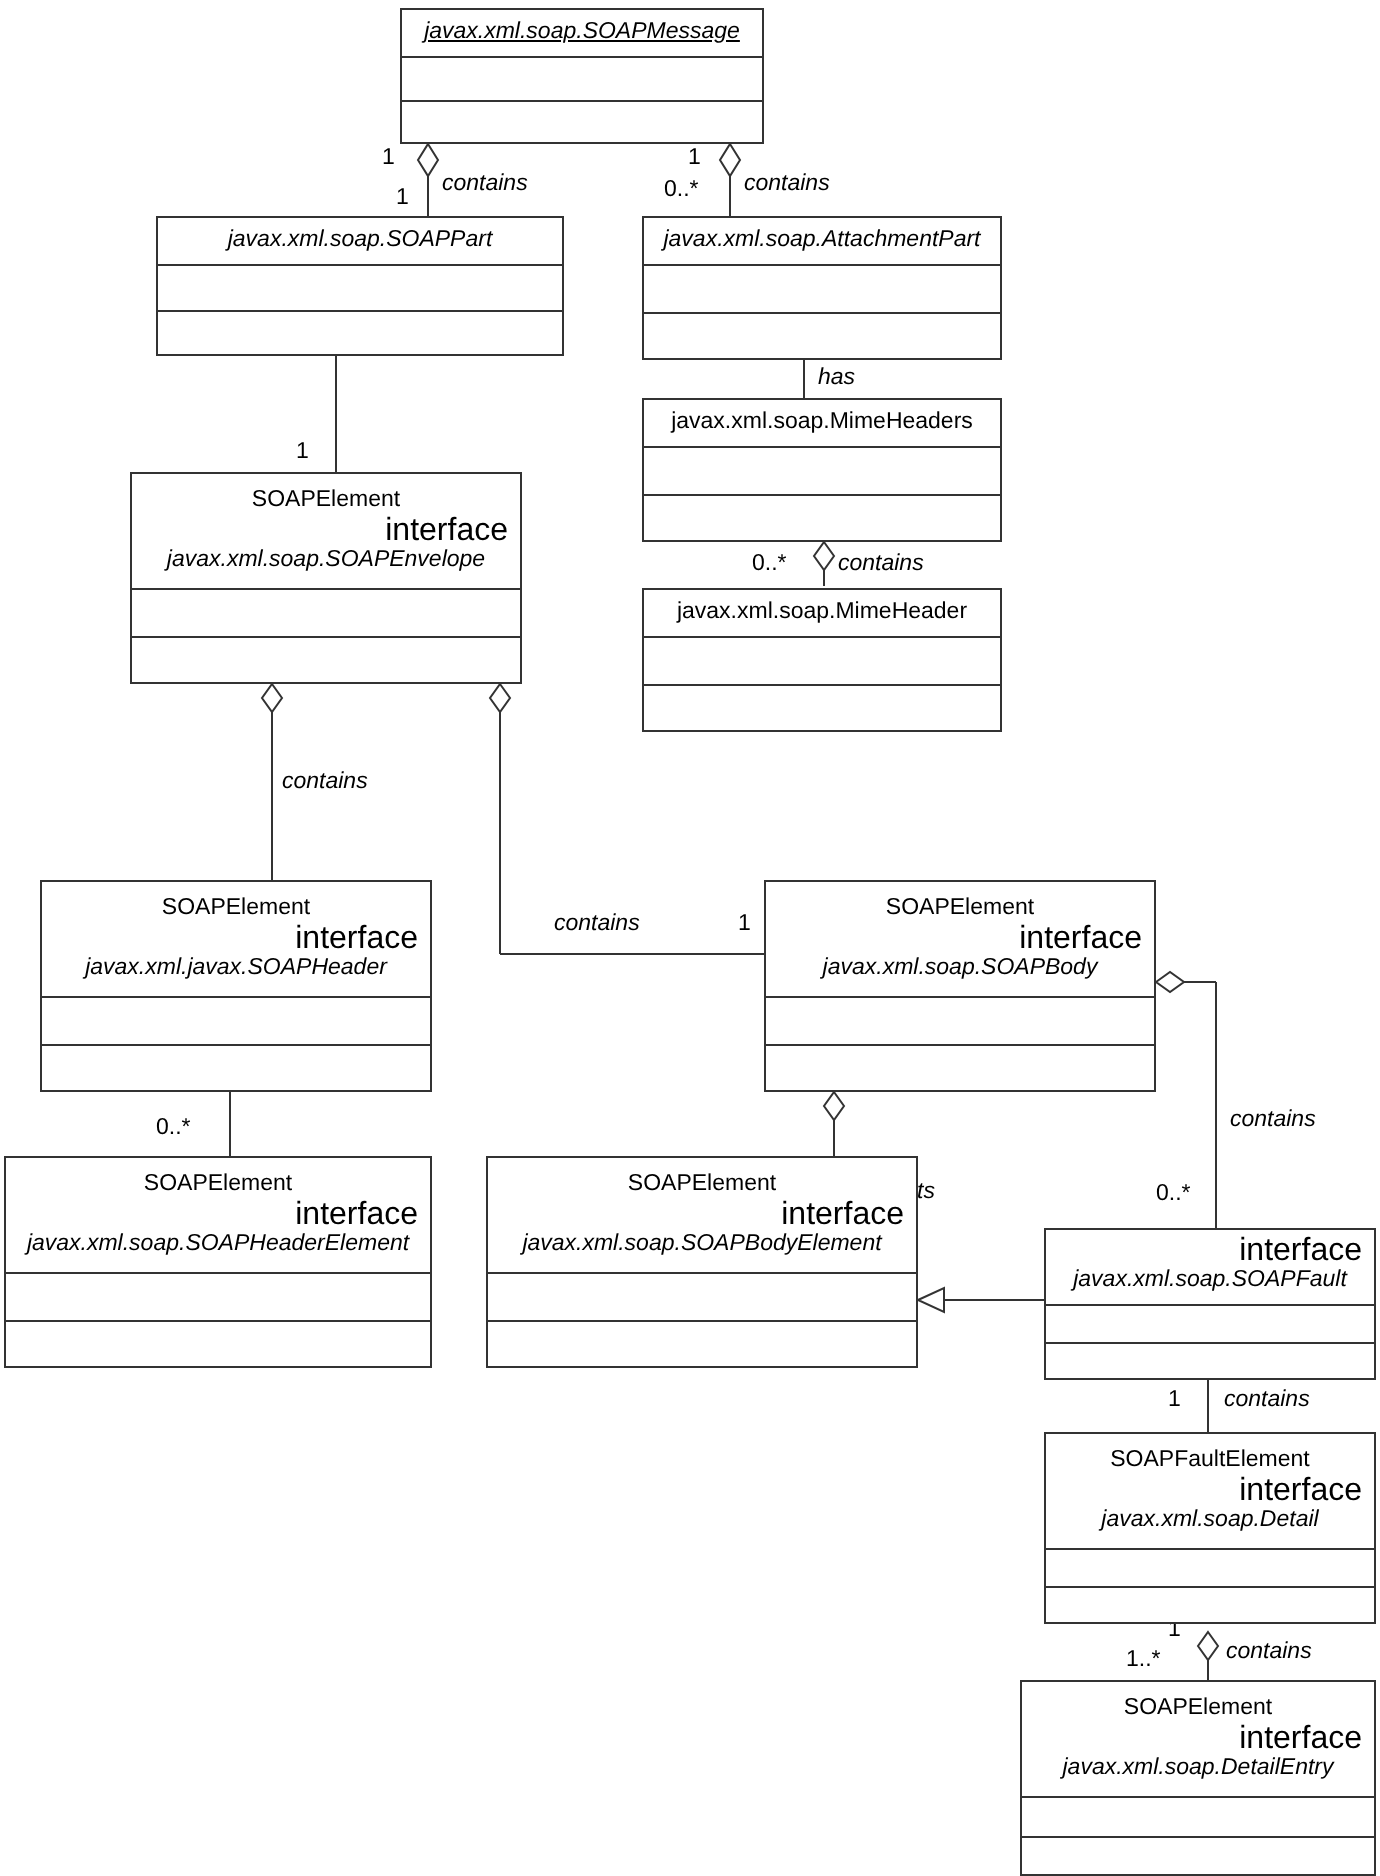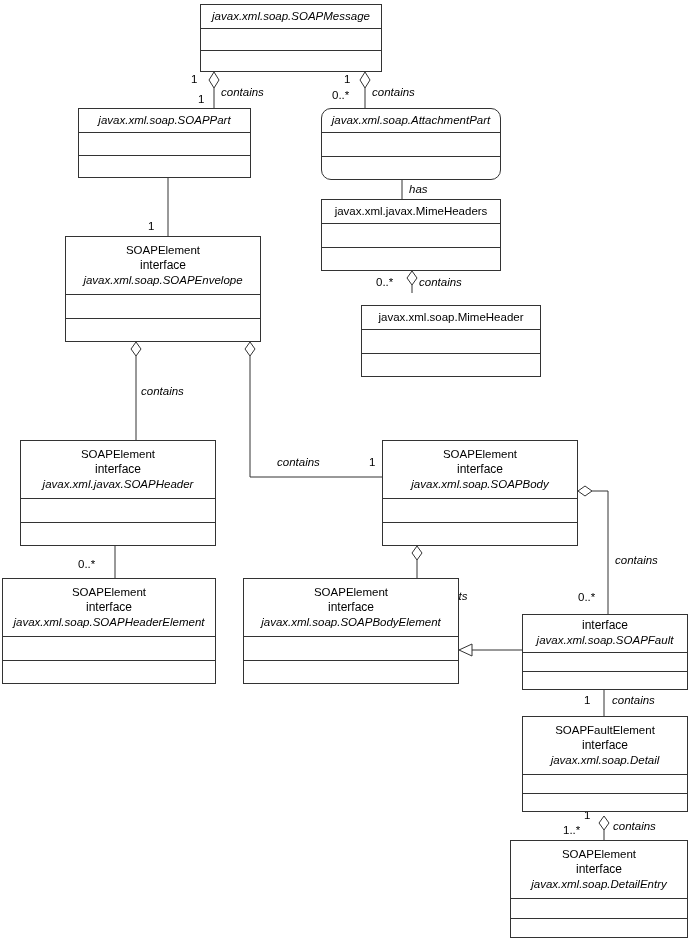--- a/index.html
+++ b/index.html
@@ -55,22 +55,22 @@
     font-style: italic;
     text-align: center;
     color: #000000;
     line-height: 15px;
     white-space: nowrap;
   }
   .line-class.plain {
     font-style: normal;
   }
   .line-stereo {
-    font-size: 12px;
-    text-align: center;
+    font-size: 16px;
+    text-align: right;
     color: #000000;
     line-height: 15px;
     white-space: nowrap;
   }
   .line-super {
     font-size: 11.5px;
     text-align: center;
     color: #000000;
     line-height: 15px;
     white-space: nowrap;
@@ -193,52 +193,52 @@
   <div class="mult-label" style="left:578px; top:591px;">0..*</div>
 
   <div class="edge-label" style="left:612px; top:694px;">contains</div>
   <div class="mult-label" style="left:584px; top:694px;">1</div>
 
   <div class="edge-label" style="left:613px; top:820px;">contains</div>
   <div class="mult-label" style="left:584px; top:809px;">1</div>
   <div class="mult-label" style="left:563px; top:824px;">1..*</div>
 
   <div class="uml-box" style="left:200px; top:4px; width:182px; height:68px;">
-    <div class="uml-title" style="height:24px;">
+    <div class="uml-title" style="height:24px;text-decoration:underline;">
       <div class="line-class">javax.xml.soap.SOAPMessage</div>
     </div>
     <div class="compartment divider"></div>
     <div class="compartment"></div>
   </div>
 
-  <div class="uml-box" style="left:78px; top:108px; width:173px; height:70px;">
+  <div class="uml-box" style="left:78px; top:108px; width:204px; height:70px;">
     <div class="uml-title" style="height:24px;">
       <div class="line-class">javax.xml.soap.SOAPPart</div>
     </div>
     <div class="compartment divider"></div>
     <div class="compartment"></div>
   </div>
 
-  <div class="uml-box" style="left:321px; top:108px; width:180px; height:72px;border-radius:10px;">
+  <div class="uml-box" style="left:321px; top:108px; width:180px; height:72px;">
     <div class="uml-title" style="height:24px;">
       <div class="line-class">javax.xml.soap.AttachmentPart</div>
     </div>
     <div class="compartment divider"></div>
     <div class="compartment"></div>
   </div>
 
   <div class="uml-box" style="left:321px; top:199px; width:180px; height:72px;">
     <div class="uml-title" style="height:24px;">
-      <div class="line-class plain">javax.xml.javax.MimeHeaders</div>
-    </div>
-    <div class="compartment divider"></div>
-    <div class="compartment"></div>
-  </div>
-
-  <div class="uml-box" style="left:321px; top:305px; width:180px; height:72px;margin-left:40px;">
+      <div class="line-class plain">javax.xml.soap.MimeHeaders</div>
+    </div>
+    <div class="compartment divider"></div>
+    <div class="compartment"></div>
+  </div>
+
+  <div class="uml-box" style="left:321px; top:294px; width:180px; height:72px;">
     <div class="uml-title" style="height:24px;">
       <div class="line-class plain">javax.xml.soap.MimeHeader</div>
     </div>
     <div class="compartment divider"></div>
     <div class="compartment"></div>
   </div>
 
   <div class="uml-box" style="left:65px; top:236px; width:196px; height:106px;">
     <div class="uml-title" style="height:58px;">
       <div class="line-super">SOAPElement</div>

